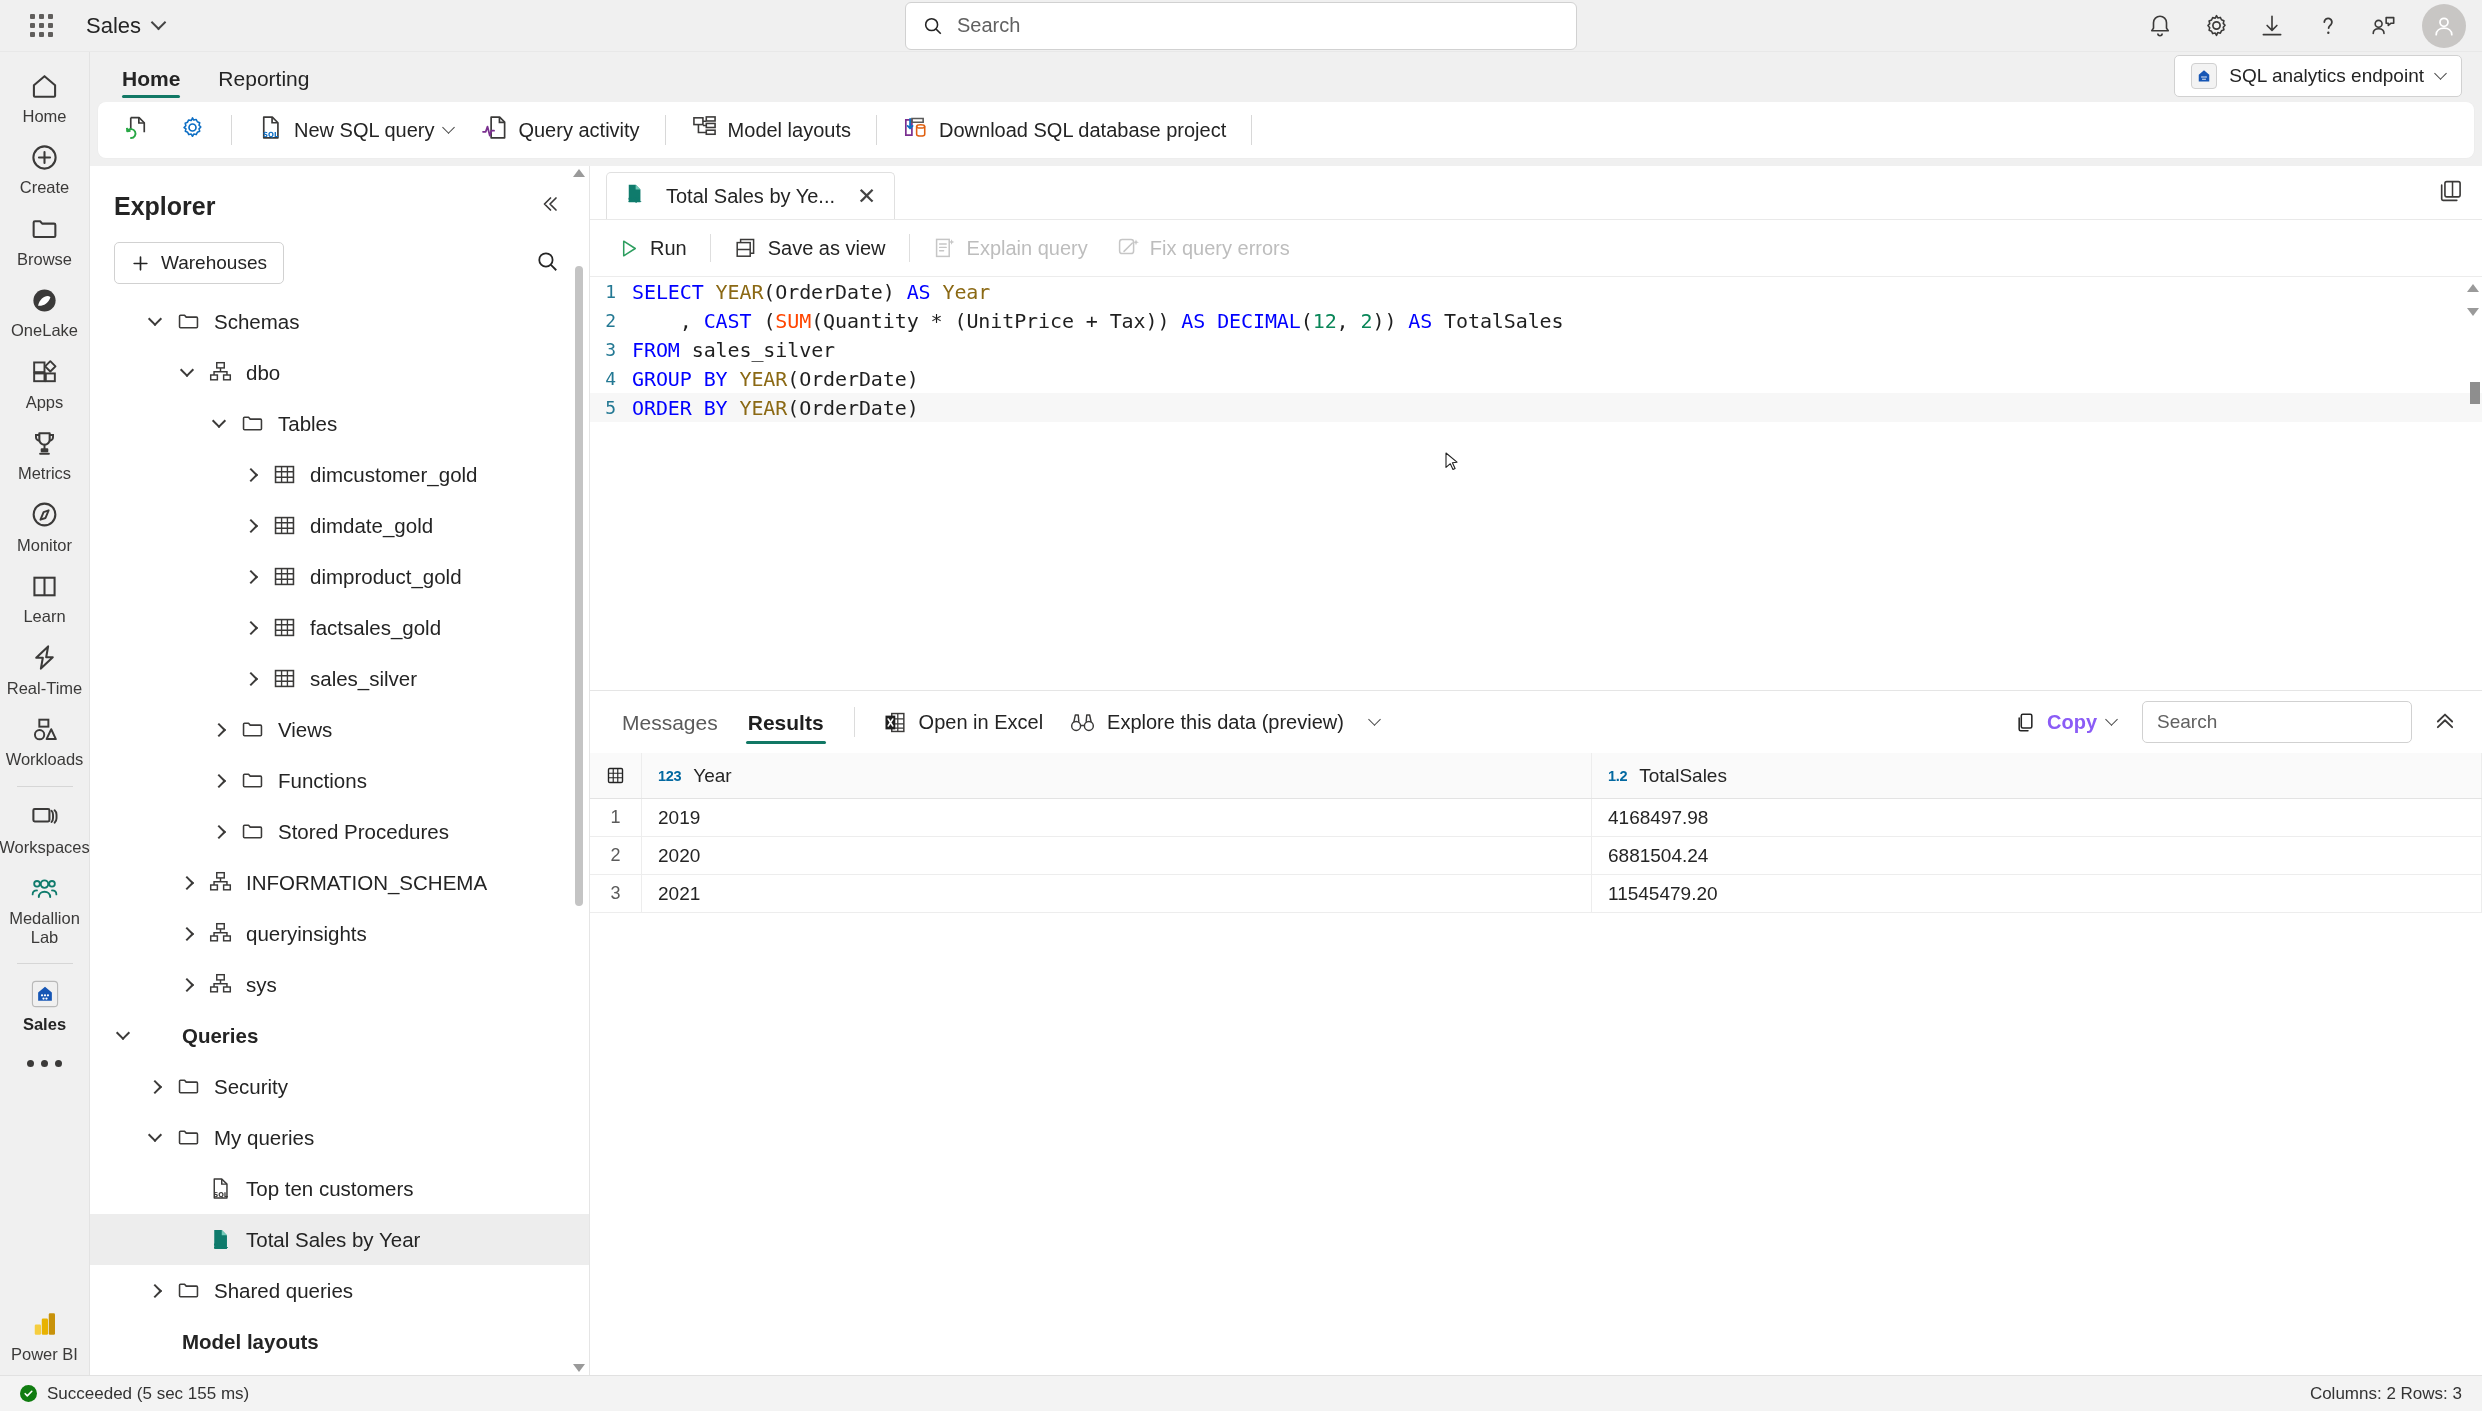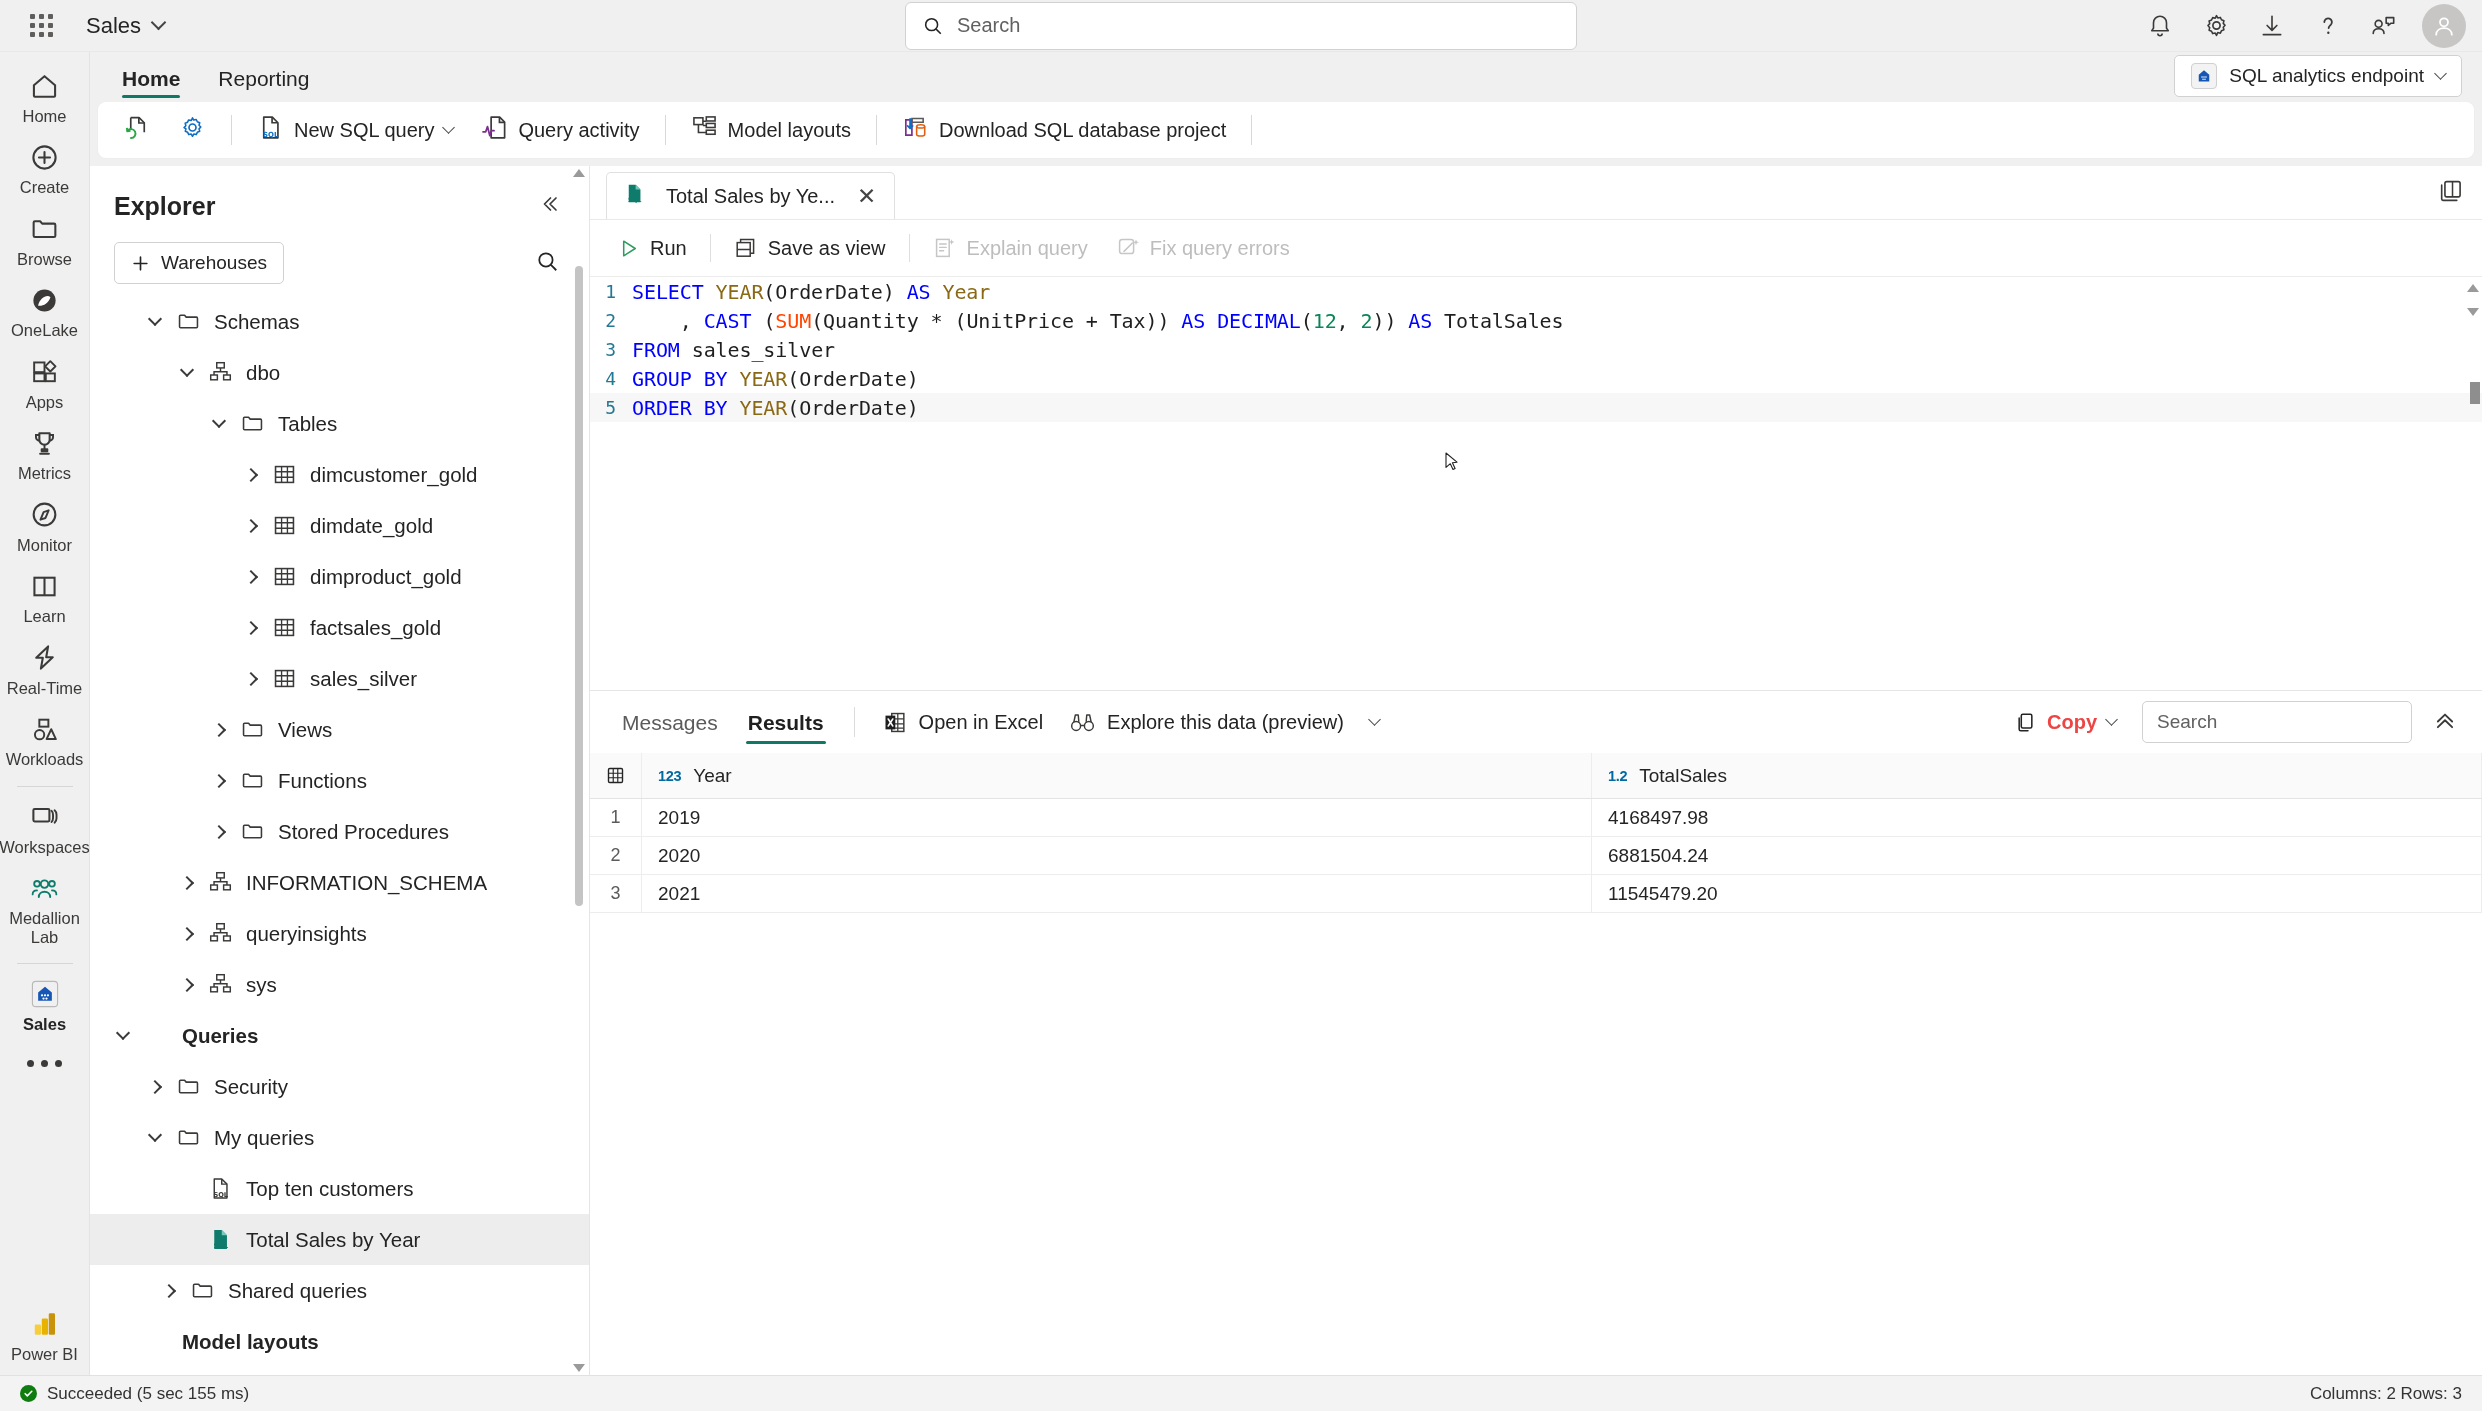--- a/index.html
+++ b/index.html
@@ -237,21 +237,21 @@
   .res-tab.active { color: #1f1f1f; font-weight: bold; }
   .res-tab.active::after {
     content:""; position:absolute; left: 12px; right: 12px; bottom: 5px; height: 3px;
     background: #117865; border-radius: 2px;
   }
   .res-sep { width:1px; height: 30px; background:#dcdcdc; margin: 0 14px; }
   .res-btn { display:flex; align-items:center; gap:11px; font-size: 20px; color:#242424;
     padding: 7px 12px; border-radius:4px; cursor:pointer; white-space:nowrap; }
   .res-right { margin-left:auto; display:flex; align-items:center; gap: 14px; }
   .copy-btn { display:flex; align-items:center; gap: 10px; font-size: 20px; font-weight:bold;
-    color:#ef4444; padding: 7px 12px; border-radius:4px; cursor:pointer; }
+    color:#8b5cf6; padding: 7px 12px; border-radius:4px; cursor:pointer; }
   .res-search {
     width: 270px; height: 42px; border: 1px solid #d1d1d1; border-radius: 5px;
     display:flex; align-items:center; padding: 0 14px; background:#fff;
   }
   .res-search input { border:none;outline:none;font-size:19px;color:#242424;width:100%;
     font-family:"Liberation Sans",sans-serif; background:transparent;}
   .res-search input::placeholder{color:#616161;}
   .collapse-up { cursor: pointer; padding: 6px; }
 
   .grid { flex: 1; overflow: hidden; background:#fff; }
@@ -844,21 +844,21 @@
               <span class="twisty"></span>
               <span class="node-ico">
                 <svg width="25" height="25" viewBox="0 0 24 24">
                   <path d="M6 2.8h7.2l5 5v13.4H6V2.8z" fill="#0f7b6c"></path>
                   <path d="M13.2 2.8v5h5" fill="#74cbba"></path>
                   <text x="5.2" y="20.4" font-size="6.4" fill="#0f7b6c" font-family="DejaVu Sans, sans-serif" font-weight="bold">SQL</text>
                 </svg>
               </span>
               <span class="node-lbl">Total Sales by Year</span>
             </div>
-            <div class="node" style="padding-left: 64px;">
+            <div class="node" style="padding-left: 50px;">
               <span class="twisty">
                 <span class="tw right"></span>
               </span>
               <span class="node-ico">
                 <svg width="25" height="25" viewBox="0 0 24 24" fill="none">
                   <path d="M3.4 7a1 1 0 011-1h3.8l1.6 1.8h9.8a1 1 0 011 1v8.2a1 1 0 01-1 1H4.4a1 1 0 01-1-1V7z" stroke="#3b3a39" stroke-width="1.5" stroke-linejoin="round"></path>
                 </svg>
               </span>
               <span class="node-lbl">Shared queries</span>
             </div>

